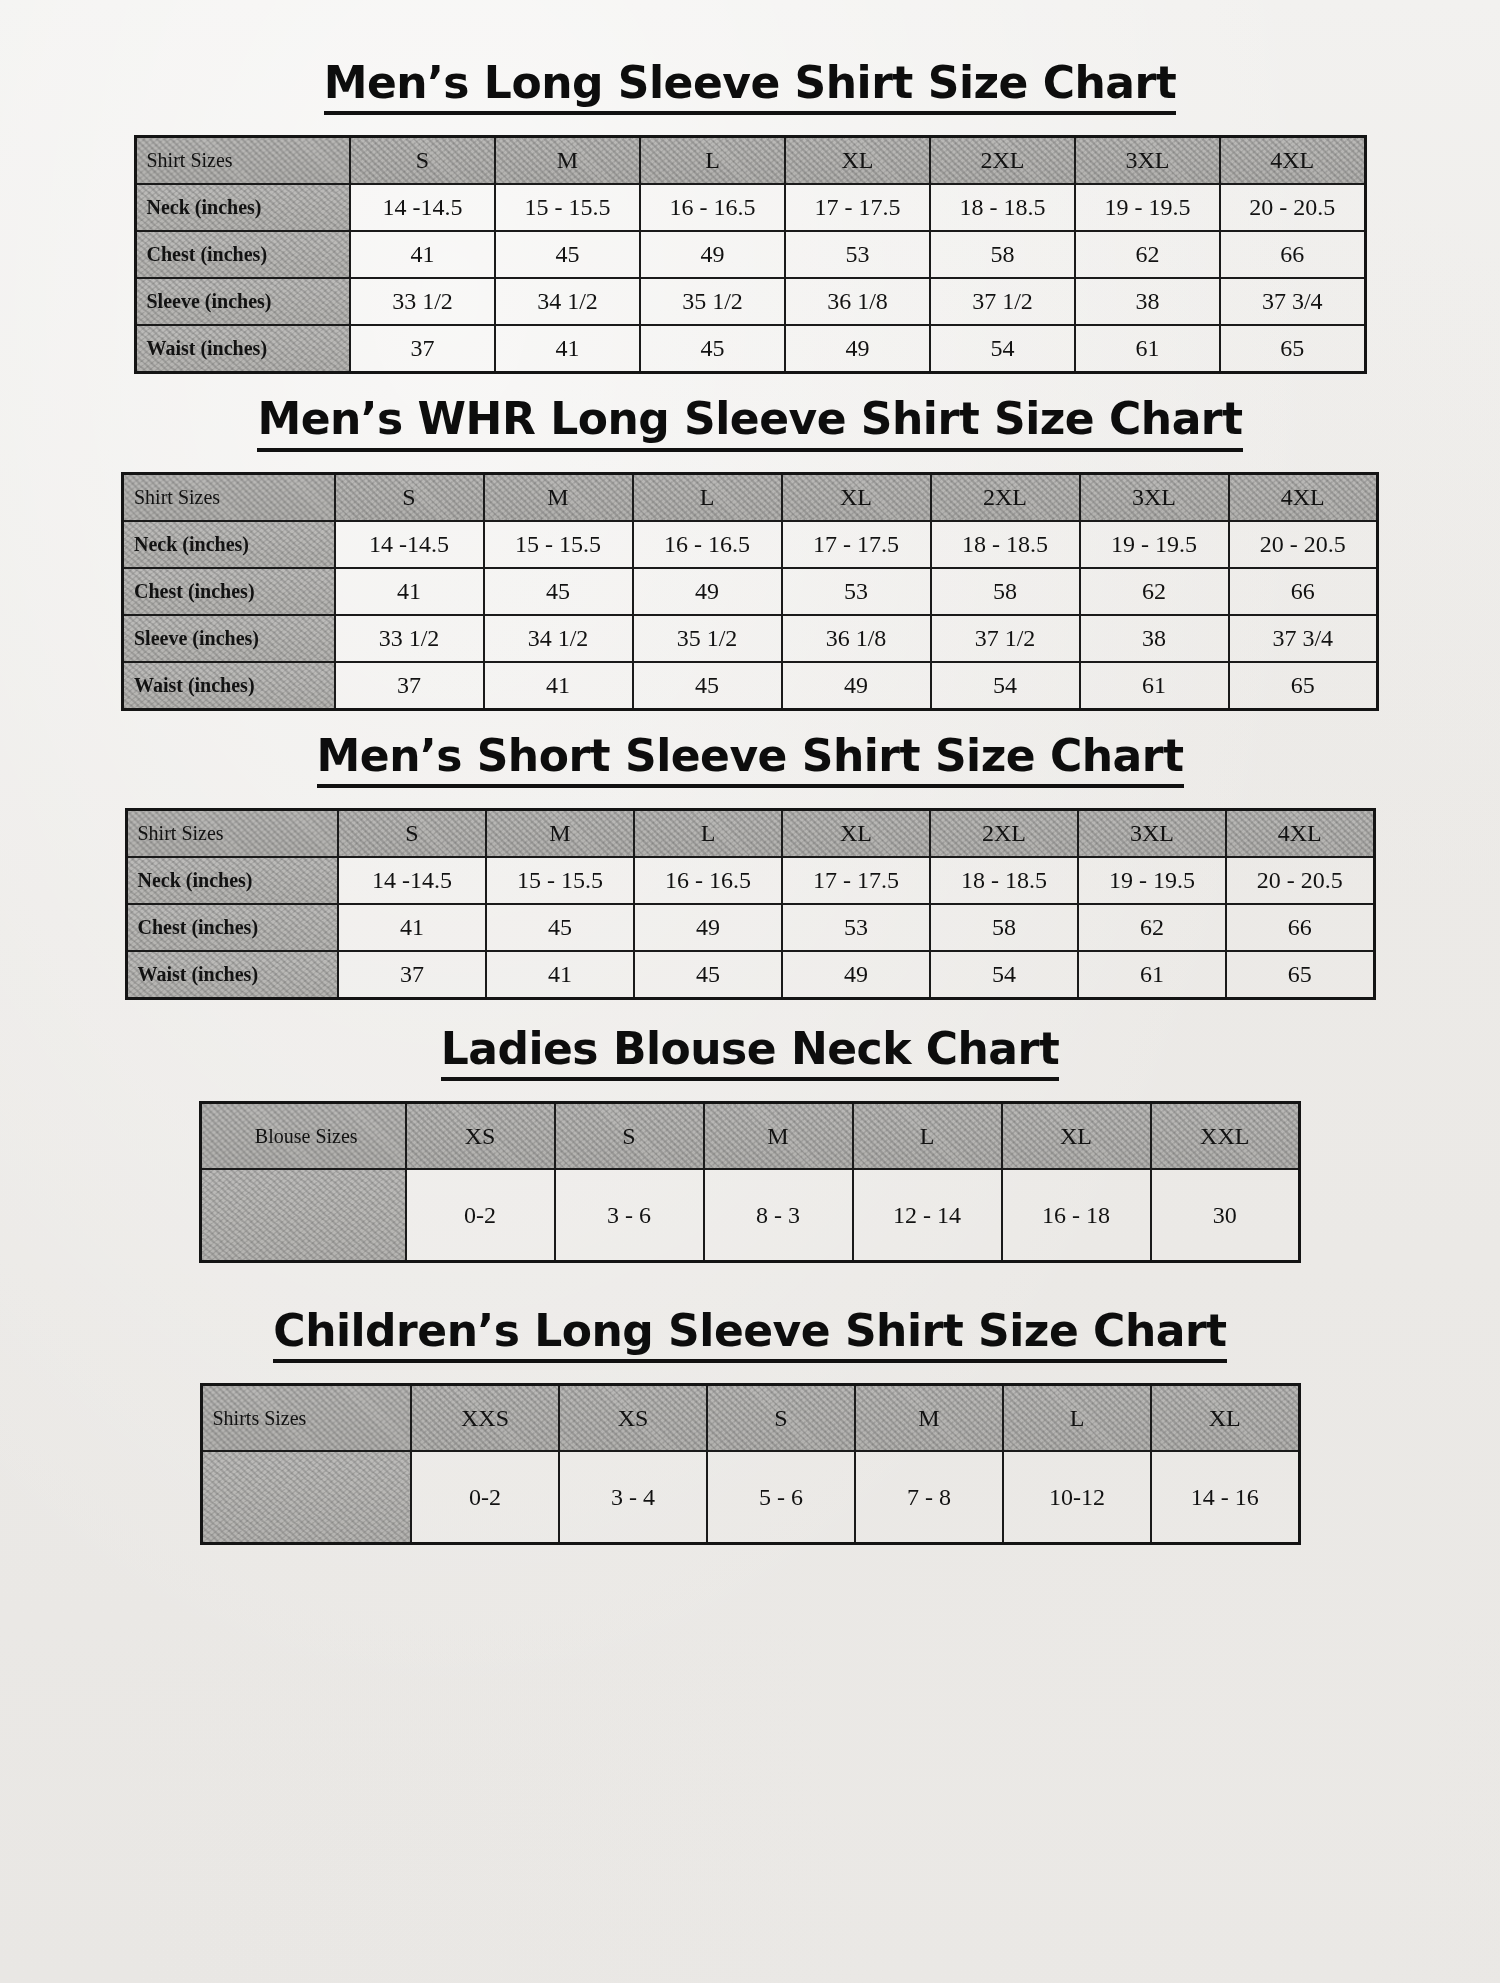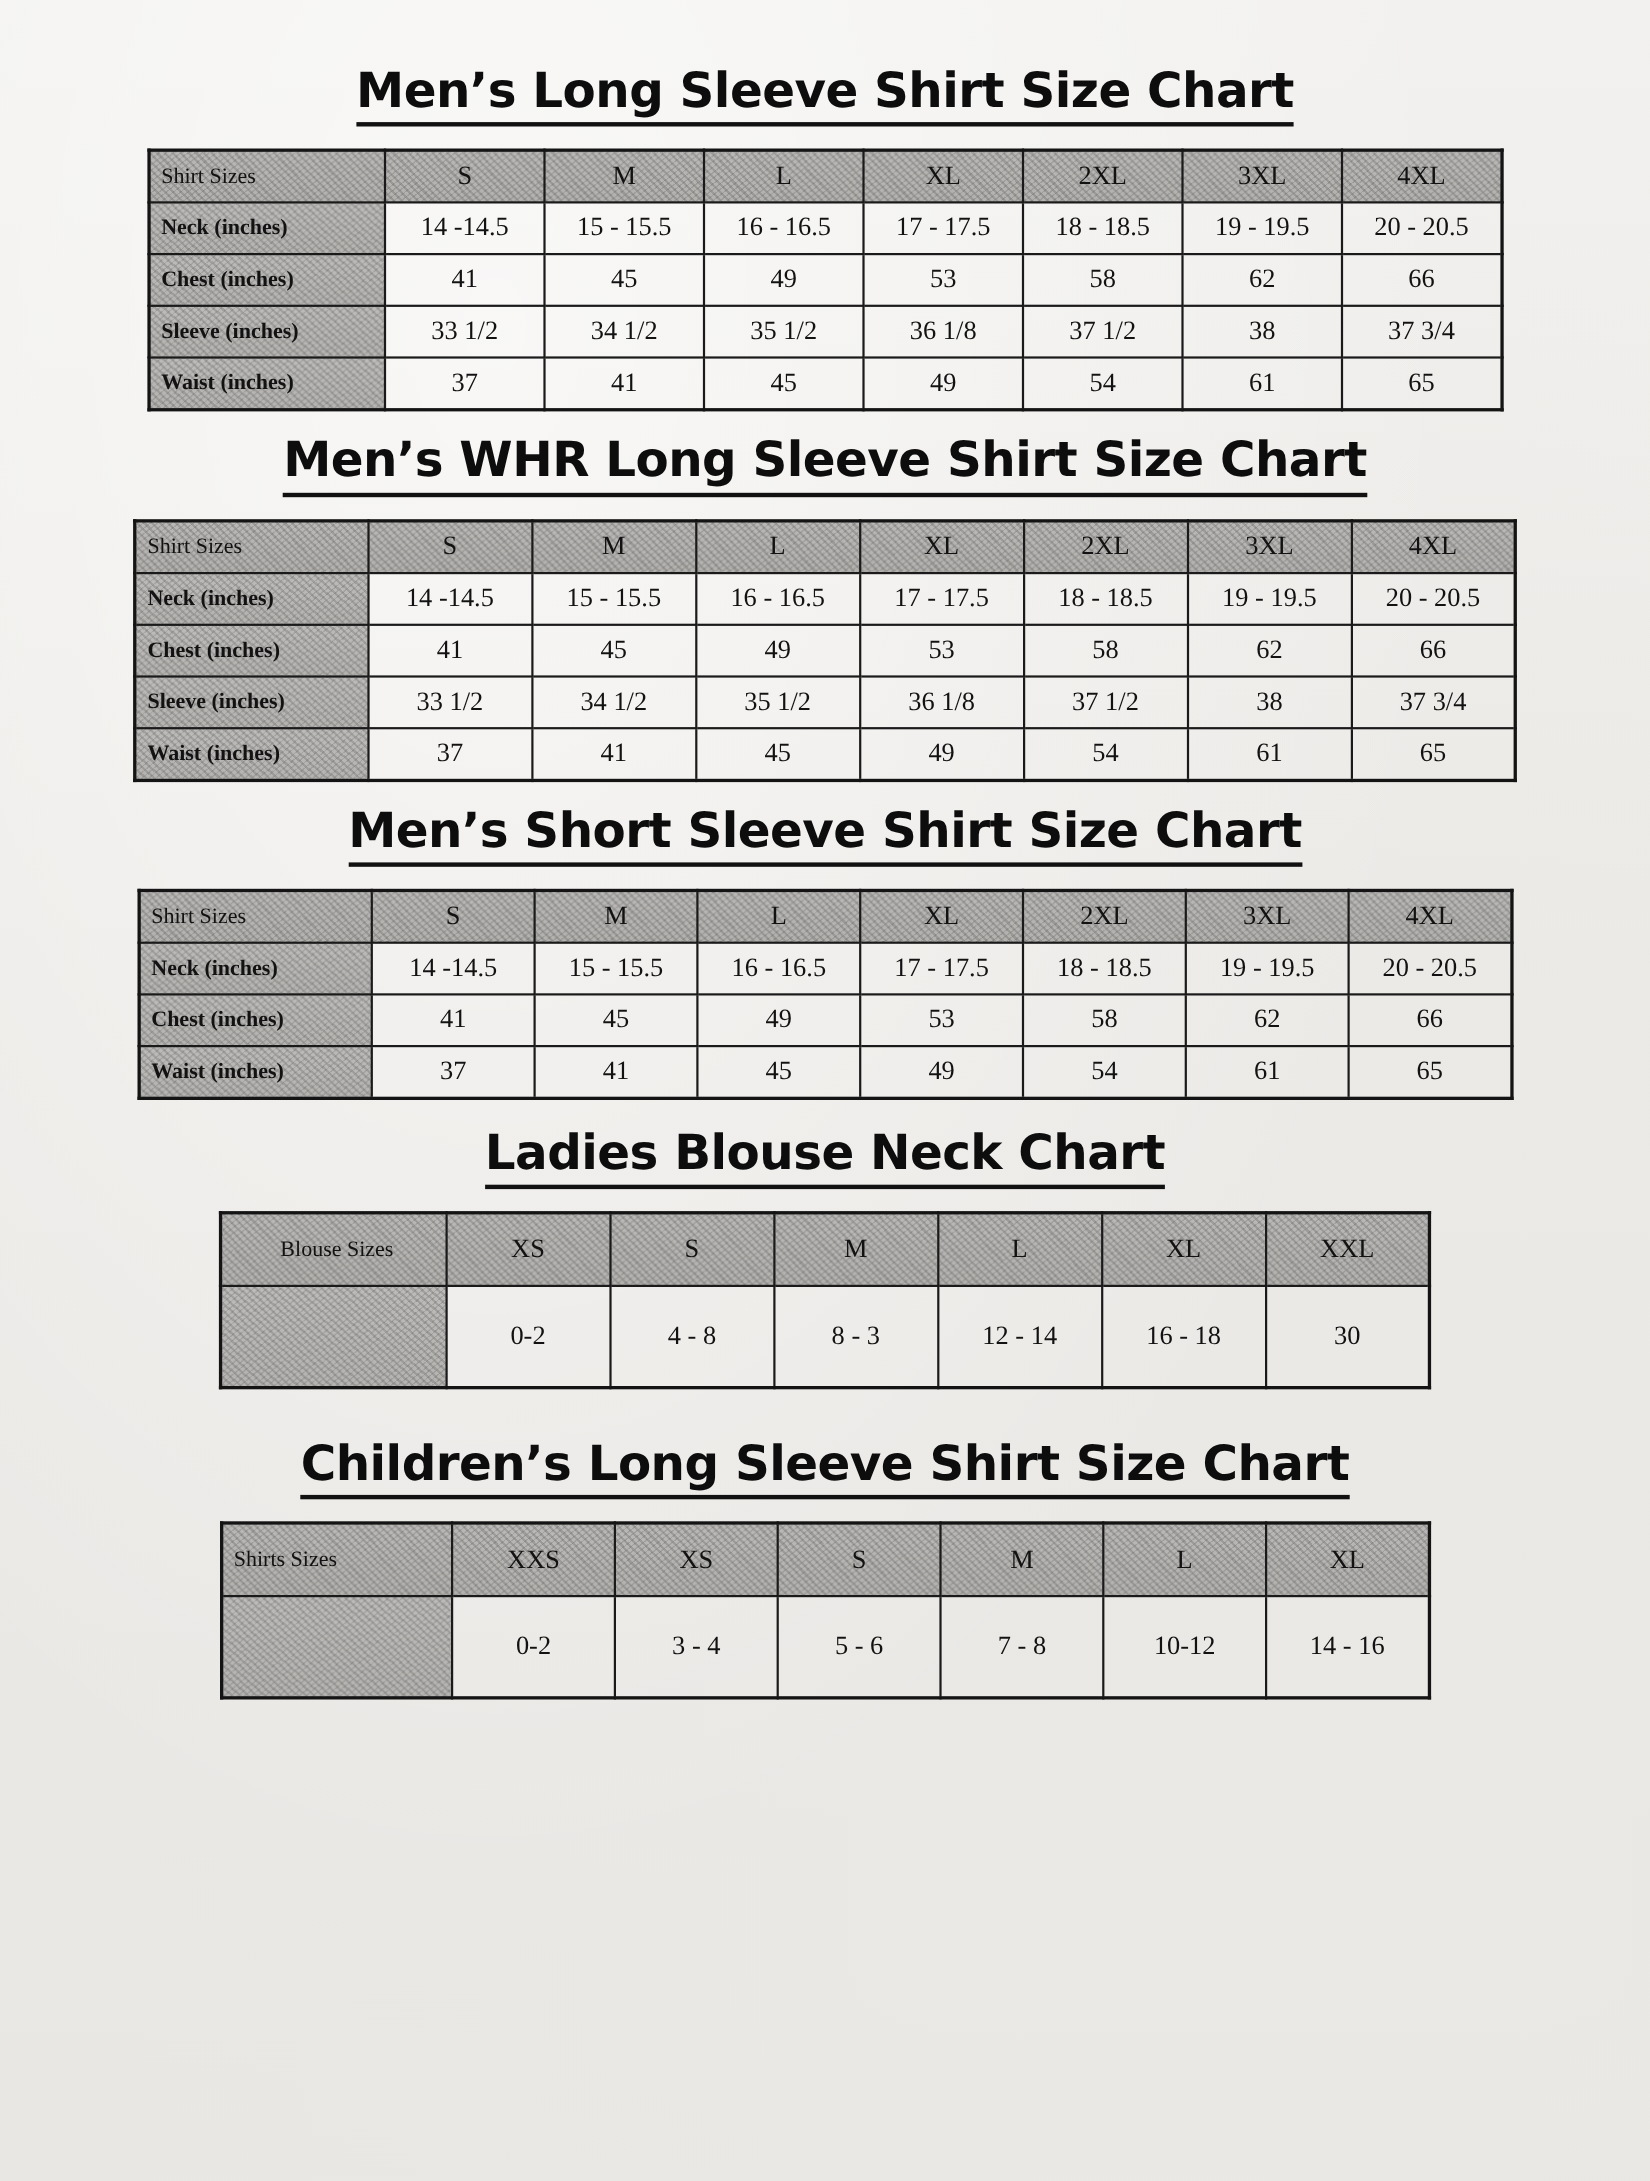--- a/index.html
+++ b/index.html
@@ -354,21 +354,21 @@
         <td>XS</td>
         <td>S</td>
         <td>M</td>
         <td>L</td>
         <td>XL</td>
         <td>XXL</td>
       </tr>
       <tr class="value-row">
         <td class="blank-label"></td>
         <td class="datacell">0-2</td>
-        <td class="datacell">4 - 8</td>
+        <td class="datacell">3 - 6</td>
         <td class="datacell">8 - 3</td>
         <td class="datacell">12 - 14</td>
         <td class="datacell">16 - 18</td>
         <td class="datacell">30</td>
       </tr>
     </tbody>
   </table>
 
   <div class="title-wrap title-5">
     <h1 class="chart-title">Children’s Long Sleeve Shirt Size Chart</h1>

